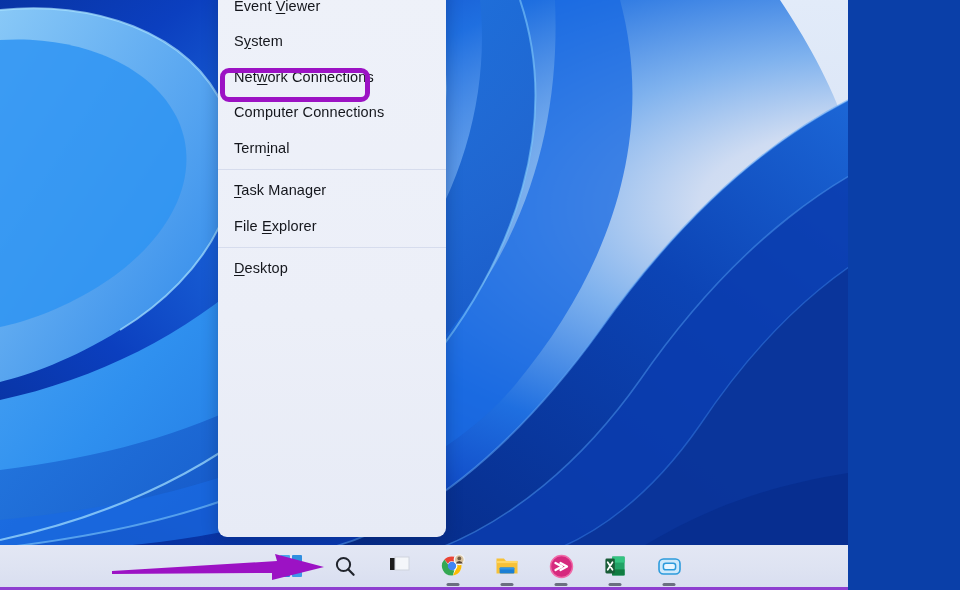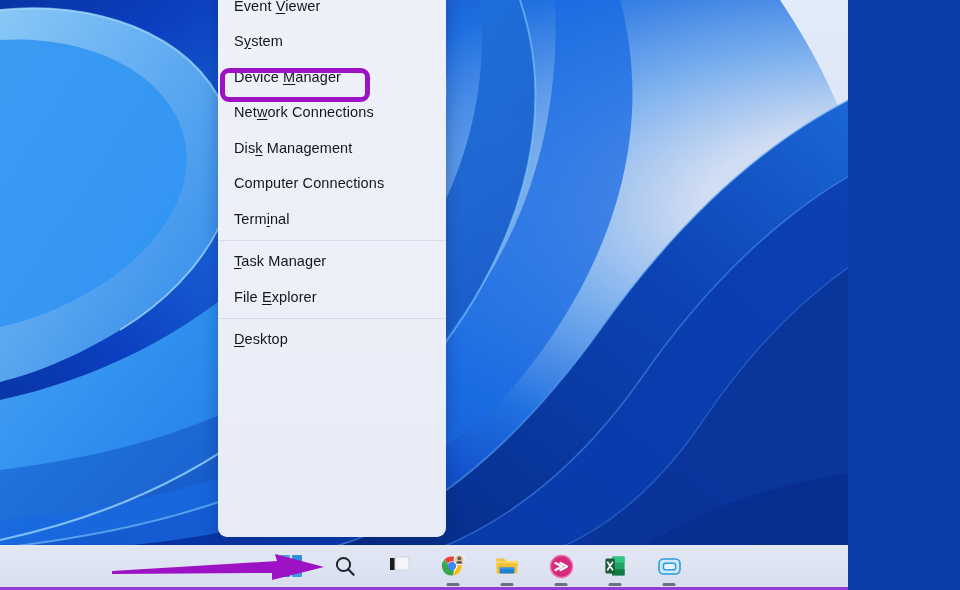--- a/index.html
+++ b/index.html
@@ -119,27 +119,21 @@
 
   <div class="winx">
     <div class="menu-list" id="menu-list">
         <div class="mi">
           <span class="lbl">Event <u>V</u>iewer</span>
         </div>
         <div class="mi">
           <span class="lbl">S<u>y</u>stem</span>
         </div>
         <div class="mi">
-          <span class="lbl">Device <u>M</u>anager</span>
-        </div>
-        <div class="mi">
           <span class="lbl">Net<u>w</u>ork Connections</span>
-        </div>
-        <div class="mi">
-          <span class="lbl">Dis<u>k</u> Management</span>
         </div>
         <div class="mi">
           <span class="lbl">Computer Connections</span>
         </div>
         <div class="mi">
           <span class="lbl">Term<u>i</u>nal</span>
         </div>
         <div class="sep"></div>
         <div class="mi">
           <span class="lbl"><u>T</u>ask Manager</span>

